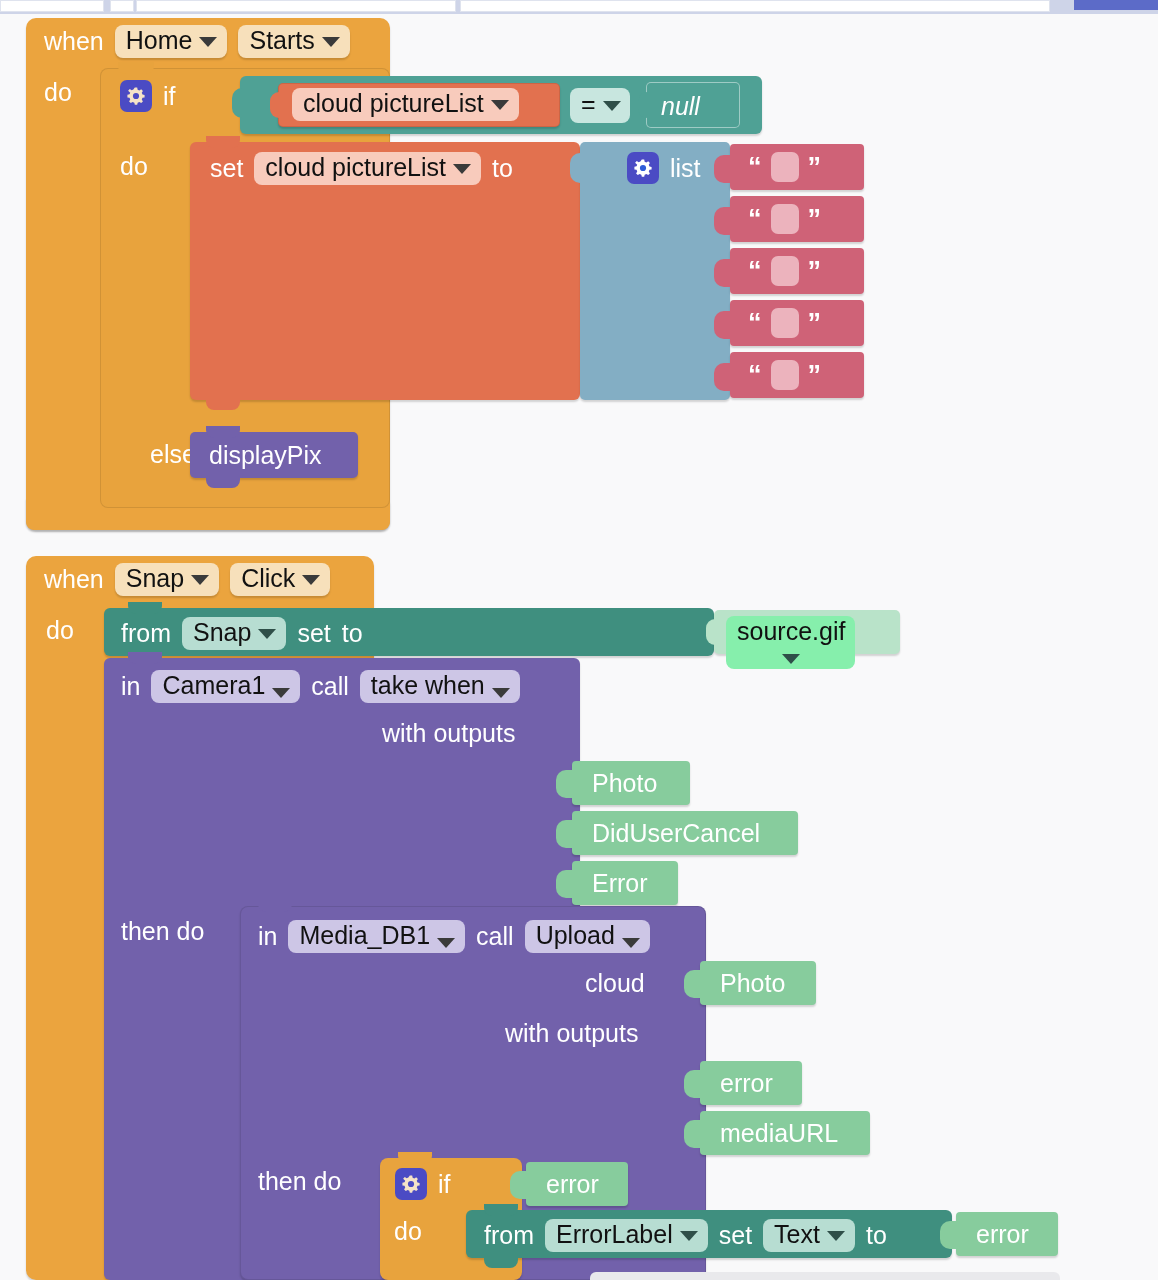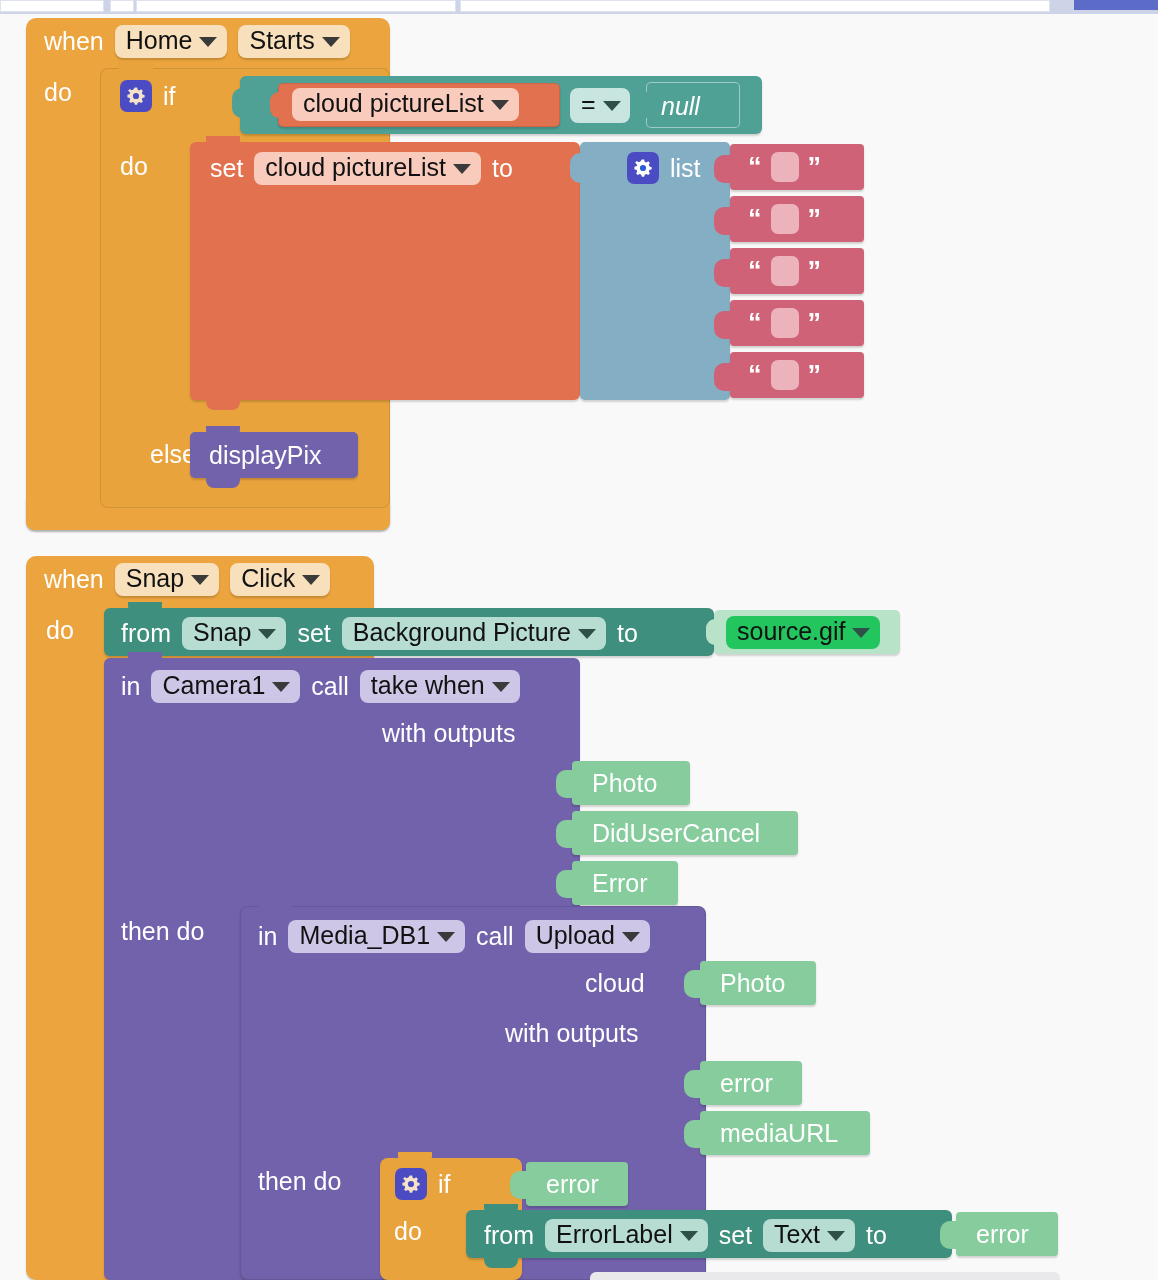--- a/index.html
+++ b/index.html
@@ -49,22 +49,22 @@
   .c-blue    {background:#83aec4;}
   .c-rose    {background:#cf6277;}
   .c-purple  {background:#7261ab;}
   .c-green   {background:#87cc9d;}
 
   
   .f-event   {background:#f7e0bb;}
   .f-redvar  {background:#f8cbbc;}
   .f-teal    {background:#c8e6df;}
   .f-tealset {background:#b7ddd2;}
-  .f-purple  {background:#cdc6e6;}
-  .f-gifval  {background:#22c55e;}
+  .f-purple  {background:#cdc6e6;align-items:flex-end;}
+  .f-gifval  {background:#86efac;flex-direction:column;}
   .f-str     {background:#ecb3bd;width:28px;height:30px;border-radius:7px;display:inline-block;}
 
   .quote{color:#ffffff;font-size:27px;font-weight:bold;line-height:1;}
 
   
   .row{display:flex;align-items:center;gap:11px;white-space:nowrap;}
 
   .shadow{box-shadow:0 2px 2px rgba(0,0,0,.16);}
   .edge{border:1px solid rgba(0,0,0,.10);}
 </style>
@@ -248,24 +248,20 @@
 <div class="blk c-teal-d" style="left:128px;top:654px;width:34px;height:10px;border-radius:0 0 8px 8px;"></div>
 
 <div class="blk" style="left:121px;top:617px;">
   <div class="row">
     <span class="lbl">from</span>
     <span class="field f-tealset">
       <span>Snap</span>
       <i class="caret light"></i>
     </span>
     <span class="lbl">set</span>
-    <span class="field f-tealset">
-      <span>Background Picture</span>
-      <i class="caret light"></i>
-    </span>
     <span class="lbl">to</span>
   </div>
 </div>
 
 <div class="blk shadow" style="left:714px;top:610px;width:186px;height:44px;border-radius:5px;background:#b9e3c9;"></div>
 <div class="blk" style="left:706px;top:619px;width:14px;height:26px;border-radius:9px 0 0 9px;background:#b9e3c9;"></div>
 <div class="blk" style="left:726px;top:616px;">
   <span class="field f-gifval">
     <span>source.gif</span>
     <i class="caret light"></i>

